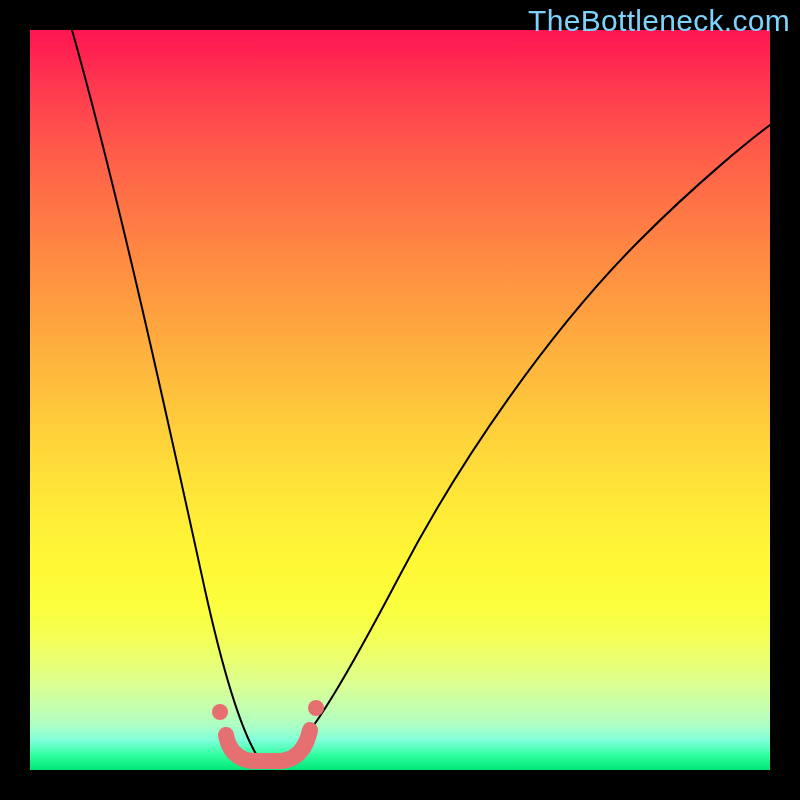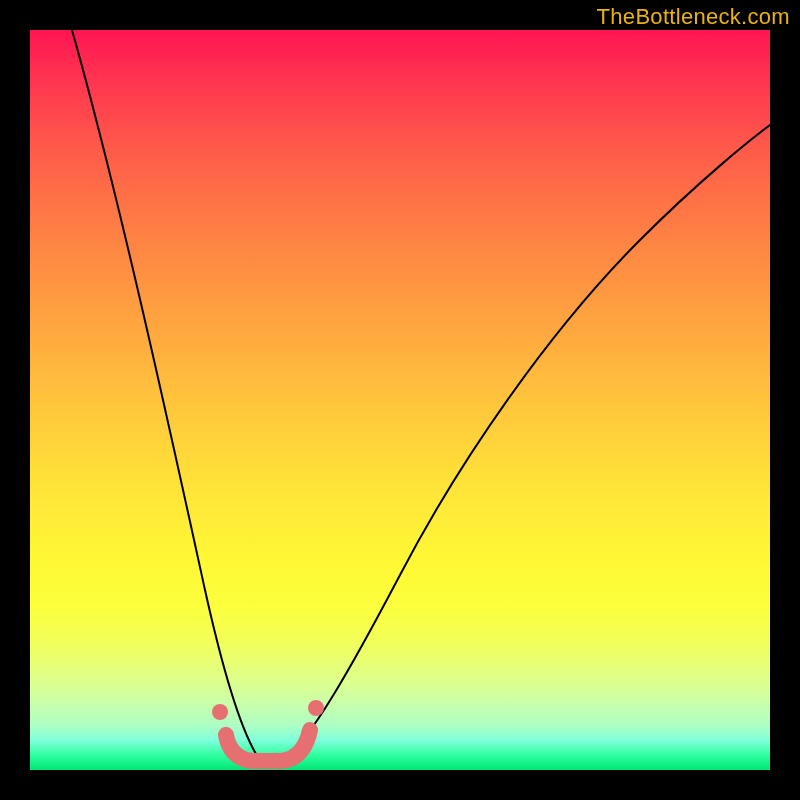--- a/index.html
+++ b/index.html
@@ -45,22 +45,22 @@
       #adffc5 94%,
       #7fffda 96%,
       #2fff9f 98%,
       #00e676 100%
     );
   }
   .watermark {
     position: absolute;
     top: 4px;
     right: 10px;
-    color: #eab308;
-    font-size: 22px;
+    color: #7dd3fc;
+    font-size: 30px;
     letter-spacing: 0.3px;
     user-select: none;
   }
   svg.curves {
     position: absolute;
     top: 0;
     left: 0;
     width: 740px;
     height: 740px;
   }

